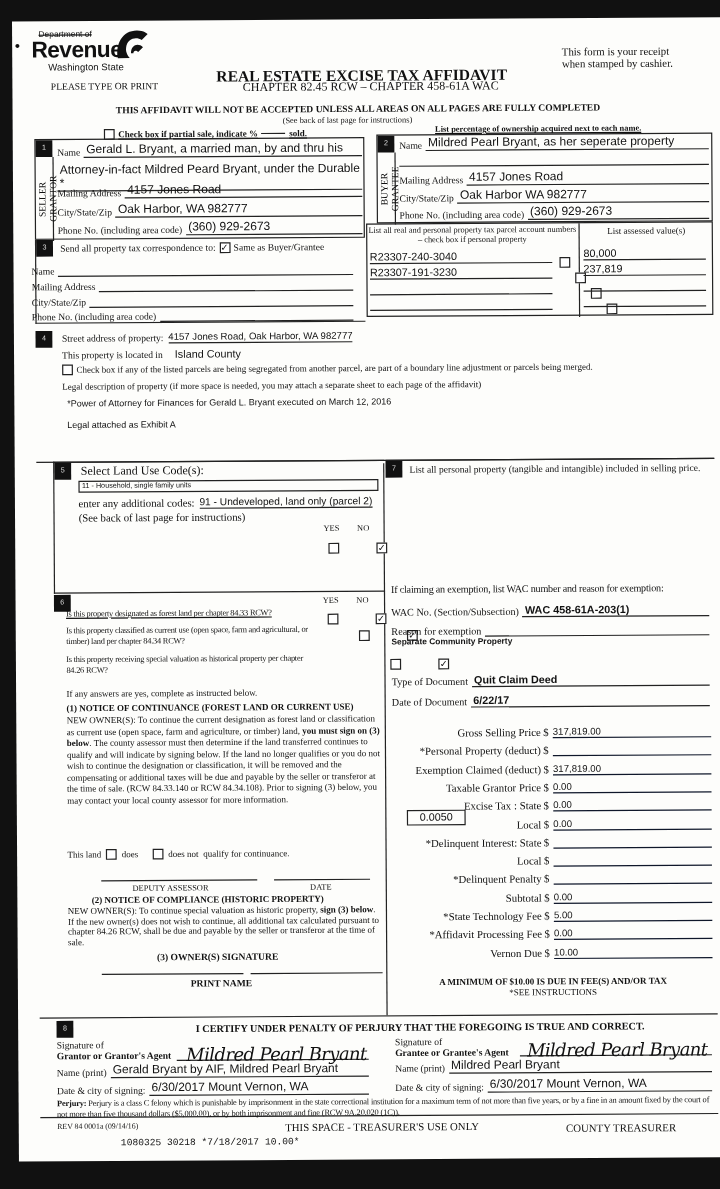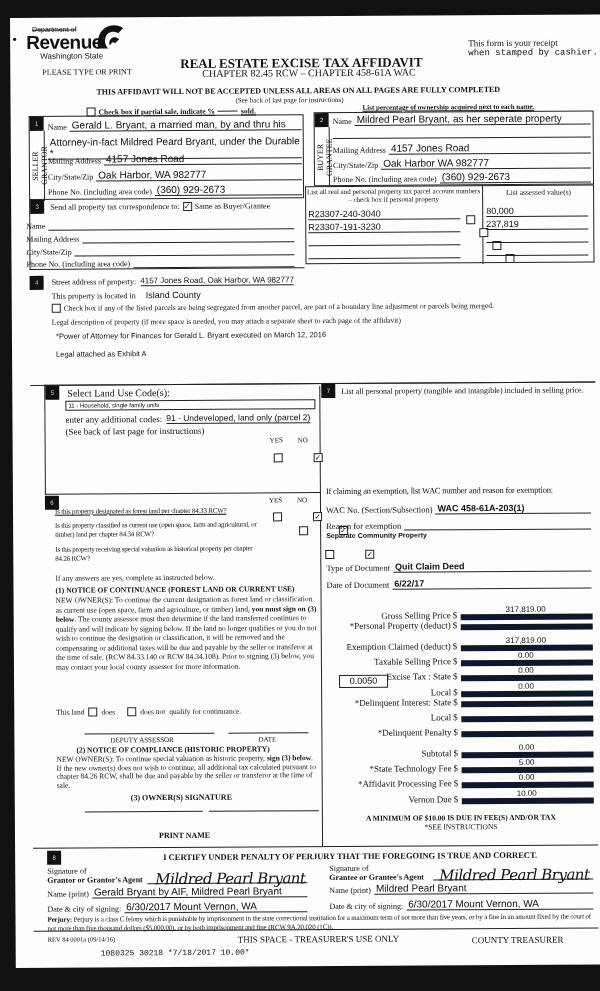--- a/index.html
+++ b/index.html
@@ -25,41 +25,41 @@
   }
   .vert {
     position: absolute; writing-mode: vertical-rl; transform: rotate(180deg);
     font-size: 8px; text-align: center; line-height: 9px;
   }
   .row { position: absolute; display: flex; align-items: flex-end; }
   .row .val { flex: 1; border-bottom: 1px solid #222; margin-left: 3px; padding-left: 2px; }
   .feerow { position: absolute; left: 0; width: 270px; display: flex; align-items: flex-end; font-size: 9px; }
   .feerow .lab { width: 130px; text-align: right; padding-right: 2px; }
   .feerow .dol { width: 8px; }
-  .feerow .amt { flex: 1; border-bottom: 6px solid #0f172a; text-align: center; font-family: "Liberation Sans", sans-serif; font-size: 8px; padding-right: 2px; }
+  .feerow .amt { flex: 1; border-bottom: 1px solid #0f172a; text-align: left; font-family: "Liberation Sans", sans-serif; font-size: 8px; padding-right: 2px; }
   .sig { font-family: "DejaVu Serif", serif; font-style: italic; font-size: 15px; transform: skewX(-12deg); letter-spacing: -0.5px; }
 </style>
 </head>
 <body>
 
 <div class="page">
 
   <div class="abs" style="left:2px;top:14px;font-size:14px;">•</div>
   <div class="abs sans" style="left:22px;top:8px;font-size:7px;text-decoration:line-through;">Department of</div>
   <div class="abs sans" style="left:16px;top:14px;font-size:19px;font-weight:bold;letter-spacing:-0.5px;">Revenue</div>
   <div class="abs sans" style="left:30px;top:34px;font-size:8px;">Washington State</div>
   <svg class="abs" style="left:84px;top:5px;" width="30" height="30" viewBox="0 0 30 30">
     <path d="M4 26 C2 14 8 3 20 3 C26 3 29 6 29 6 L24 11 C20 8 12 9 11 17 C10 22 14 26 14 26 Z" fill="#111"></path>
     <path d="M15 22 C15 15 21 13 25 17 L21 21 C19 19 17 20 17 22 Z" fill="#111"></path>
   </svg>
 
   <div class="abs" style="left:170px;top:39px;font-size:13px;font-weight:bold;">REAL ESTATE EXCISE TAX AFFIDAVIT</div>
   <div class="abs" style="left:192px;top:51px;font-size:10px;">CHAPTER 82.45 RCW – CHAPTER 458-61A WAC</div>
   <div class="abs" style="left:458px;top:23px;font-size:9px;">This form is your receipt</div>
-  <div class="abs" style="left:458px;top:33px;font-size:9px;font-family:Liberation Mono, monospace;">when stamped by cashier.</div>
+  <div class="abs" style="left:458px;top:33px;font-size:9px;">when stamped by cashier.</div>
   <div class="abs" style="left:32px;top:50px;font-size:8px;">PLEASE TYPE OR PRINT</div>
   <div class="abs" style="left:86px;top:70px;font-size:8px;font-weight:bold;">THIS AFFIDAVIT WILL NOT BE ACCEPTED UNLESS ALL AREAS ON ALL PAGES ARE FULLY COMPLETED</div>
   <div class="abs" style="left:225px;top:80px;font-size:7px;">(See back of last page for instructions)</div>
   <div class="abs" style="left:76px;top:90px;font-size:7.5px;font-weight:bold;text-decoration:underline;display:flex;align-items:center;gap:3px;">
     <span class="cb"></span>
     <span>Check box if partial sale, indicate %</span>
     <span style="display:inline-block;width:20px;" class="uline"></span>
     <span>sold.</span>
   </div>
   <div class="abs" style="left:352px;top:88px;font-size:7px;font-weight:bold;text-decoration:underline;">List percentage of ownership acquired next to each name.</div>
@@ -214,21 +214,21 @@
     </div>
     <div class="abs uline" style="left:38px;top:238px;width:130px;"></div>
     <div class="abs uline" style="left:182px;top:238px;width:80px;"></div>
     <div class="abs" style="left:64px;top:241px;font-size:7px;">DEPUTY ASSESSOR</div>
     <div class="abs" style="left:212px;top:241px;font-size:7px;">DATE</div>
     <div class="abs" style="left:30px;top:250px;font-size:7.5px;font-weight:bold;">(2) NOTICE OF COMPLIANCE (HISTORIC PROPERTY)</div>
     <div class="abs" style="left:10px;top:260px;width:262px;font-size:7.5px;line-height:8.5px;"><span>NEW OWNER(S): To continue special valuation as historic property, </span><b>sign (3) below</b><span>. If the new owner(s) does not wish to continue, all additional tax calculated pursuant to chapter 84.26 RCW, shall be due and payable by the seller or transferor at the time of sale.</span></div>
     <div class="abs" style="left:84px;top:298px;font-size:8px;font-weight:bold;">(3)  OWNER(S) SIGNATURE</div>
     <div class="abs uline" style="left:38px;top:316px;width:118px;"></div>
     <div class="abs uline" style="left:162px;top:316px;width:110px;"></div>
-    <div class="abs" style="left:112px;top:320px;font-size:8px;font-weight:bold;margin-top:16px;">PRINT NAME</div>
+    <div class="abs" style="left:112px;top:320px;font-size:8px;font-weight:bold;">PRINT NAME</div>
   </div>
 
   <div class="abs" style="left:309px;top:367px;width:274px;height:100px;border-top:1px solid #222;">
     <div class="numbox" style="left:0;top:0;">7</div>
     <div class="abs" style="left:20px;top:2px;width:250px;font-size:8px;line-height:11px;">List all  personal property (tangible and intangible) included in selling price.</div>
   </div>
 
   <div class="abs" style="left:309px;top:468px;width:274px;height:110px;">
     <div class="abs" style="left:4px;top:2px;font-size:8.5px;letter-spacing:-0.2px;">If claiming an exemption, list WAC number and reason for exemption:</div>
     <div class="row" style="left:4px;top:20px;width:265px;font-size:8.5px;">
@@ -261,21 +261,21 @@
          <span class="lab">*Personal Property (deduct)</span>
          <span class="dol">$</span>
          <span class="amt"></span>
        </div>
         <div class="feerow" style="top:40.6px;">
          <span class="lab">Exemption Claimed (deduct)</span>
          <span class="dol">$</span>
          <span class="amt">317,819.00</span>
        </div>
         <div class="feerow" style="top:55.900000000000006px;">
-         <span class="lab">Taxable Selling Price</span>
+         <span class="lab">Taxable Grantor Price</span>
          <span class="dol">$</span>
          <span class="amt">0.00</span>
        </div>
         <div class="feerow" style="top:71.2px;">
          <span class="lab">Excise Tax : State</span>
          <span class="dol">$</span>
          <span class="amt">0.00</span>
        </div>
         <div class="feerow" style="top:86.5px;">
          <span class="lab">Local</span>

